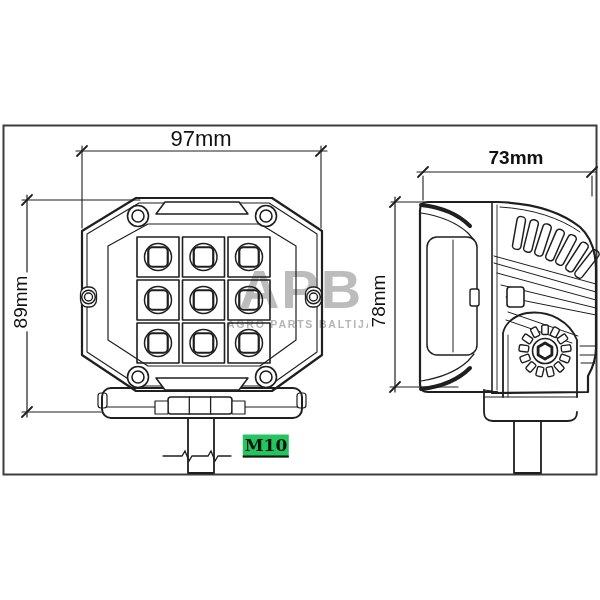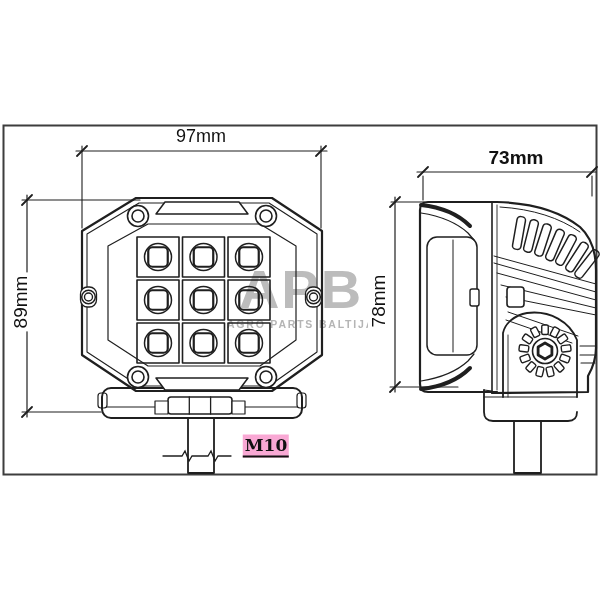--- a/index.html
+++ b/index.html
@@ -13,29 +13,29 @@
   .wm-logo{
     position:absolute;left:301px;top:290px;transform:translate(-50%,-50%) scaleY(.95);
     font-size:56px;font-weight:800;letter-spacing:2px;color:#bcbcbc;line-height:1;
   }
   .wm-sub{
     position:absolute;left:301px;top:324px;transform:translate(-50%,-50%);
     font-size:10.5px;font-weight:700;letter-spacing:1.8px;color:#b5b5b5;white-space:nowrap;
   }
   .lineart{z-index:2;}
   .lbl{position:absolute;z-index:3;color:#111;white-space:nowrap;}
-  .lbl-97{left:201px;top:126px;transform:translateX(-50%);font-size:18px;}
+  .lbl-97{left:201px;top:126px;transform:translateX(-50%);font-size:22px;}
   .lbl-73{left:516px;top:147px;transform:translateX(-50%);font-size:19px;font-weight:bold;}
   .lbl-89{left:21px;top:302px;transform:translate(-50%,-50%) rotate(-90deg);
           font-size:19px;background:#fff;padding:0 3px;}
   .lbl-78{left:379px;top:301px;transform:translate(-50%,-50%) rotate(-90deg);
           font-size:19px;background:#fff;padding:0 3px;}
   .lbl-m10{left:266px;top:446px;transform:translate(-50%,-50%);
            font-family:"DejaVu Serif",serif;font-size:17px;font-weight:bold;
-           border-bottom:2px solid #111;padding:0 2px 1px 2px;background:#f9a8d4;}
+           border-bottom:2px solid #111;padding:0 2px 1px 2px;background:#22c55e;}
 </style>
 </head>
 <body>
 
 <div class="stage">
 
   <div class="watermark">
     <div class="wm-logo">APB</div>
     <div class="wm-sub">AGRO PARTS BALTIJA</div>
   </div>

